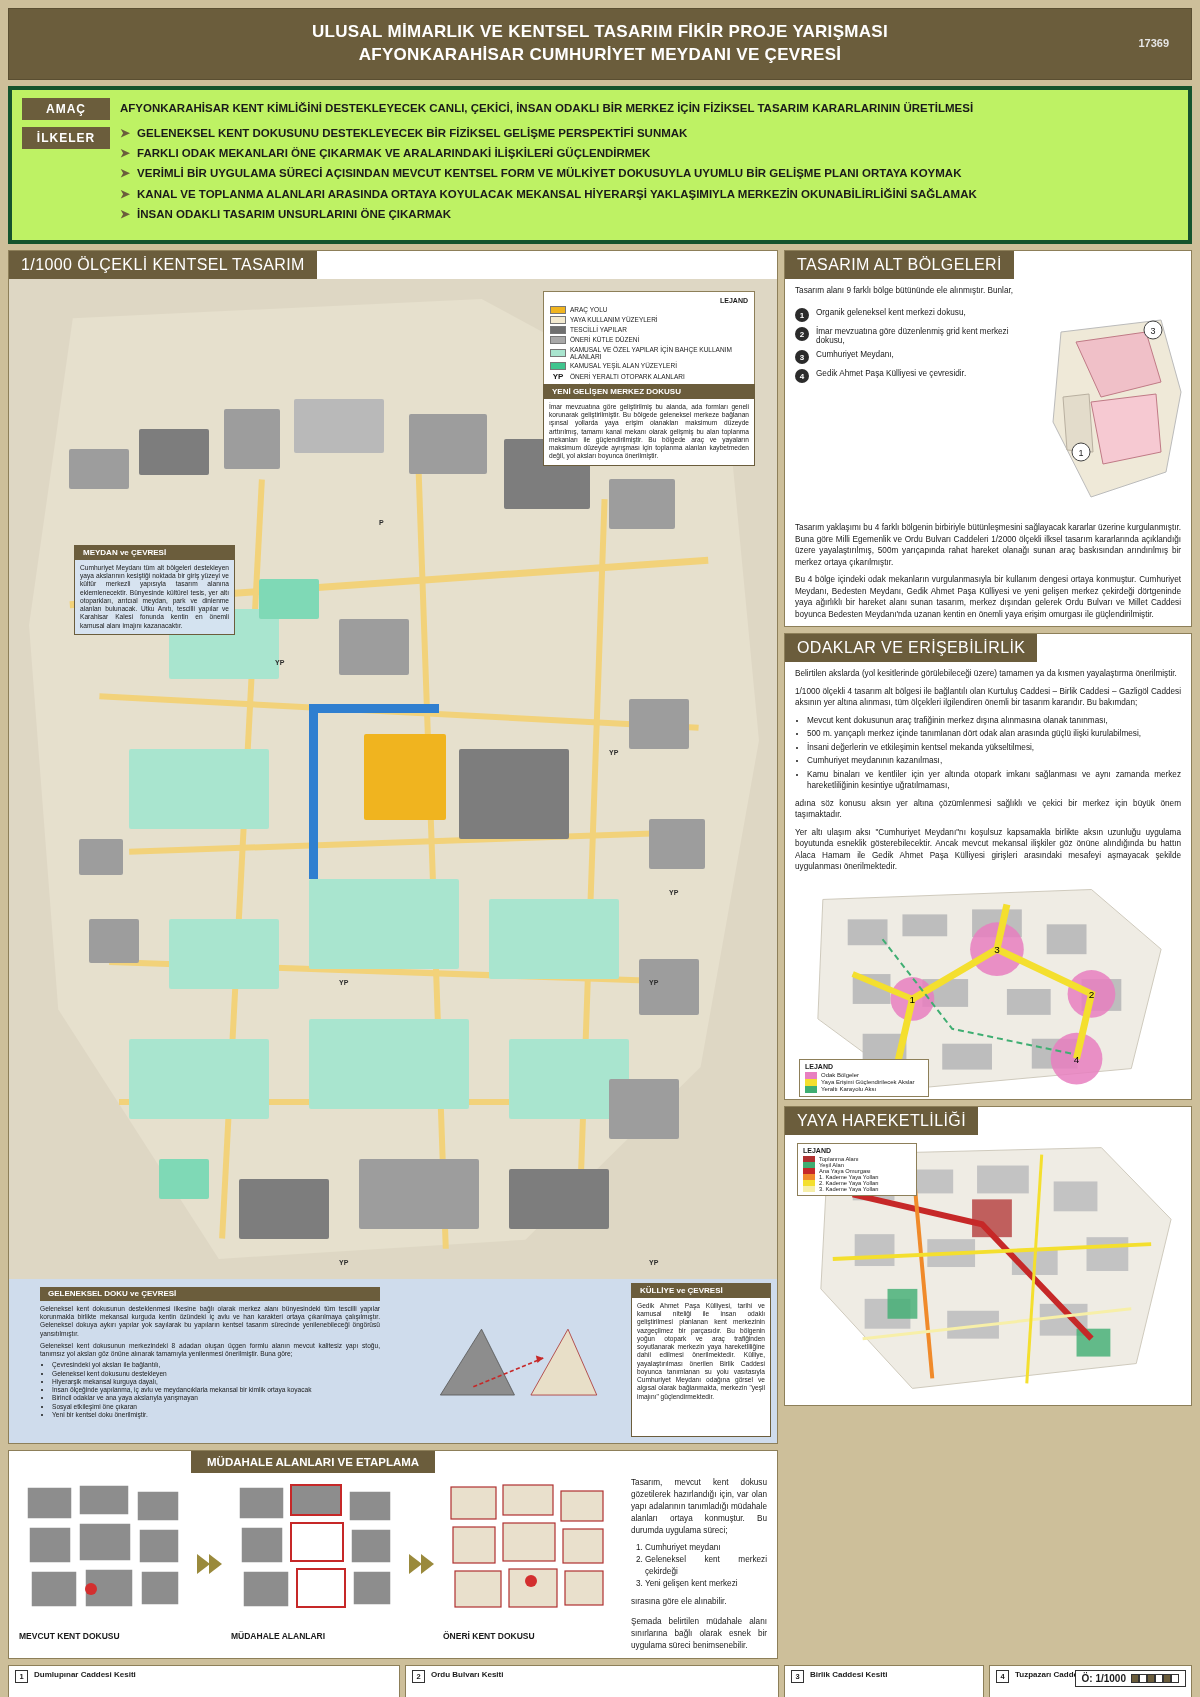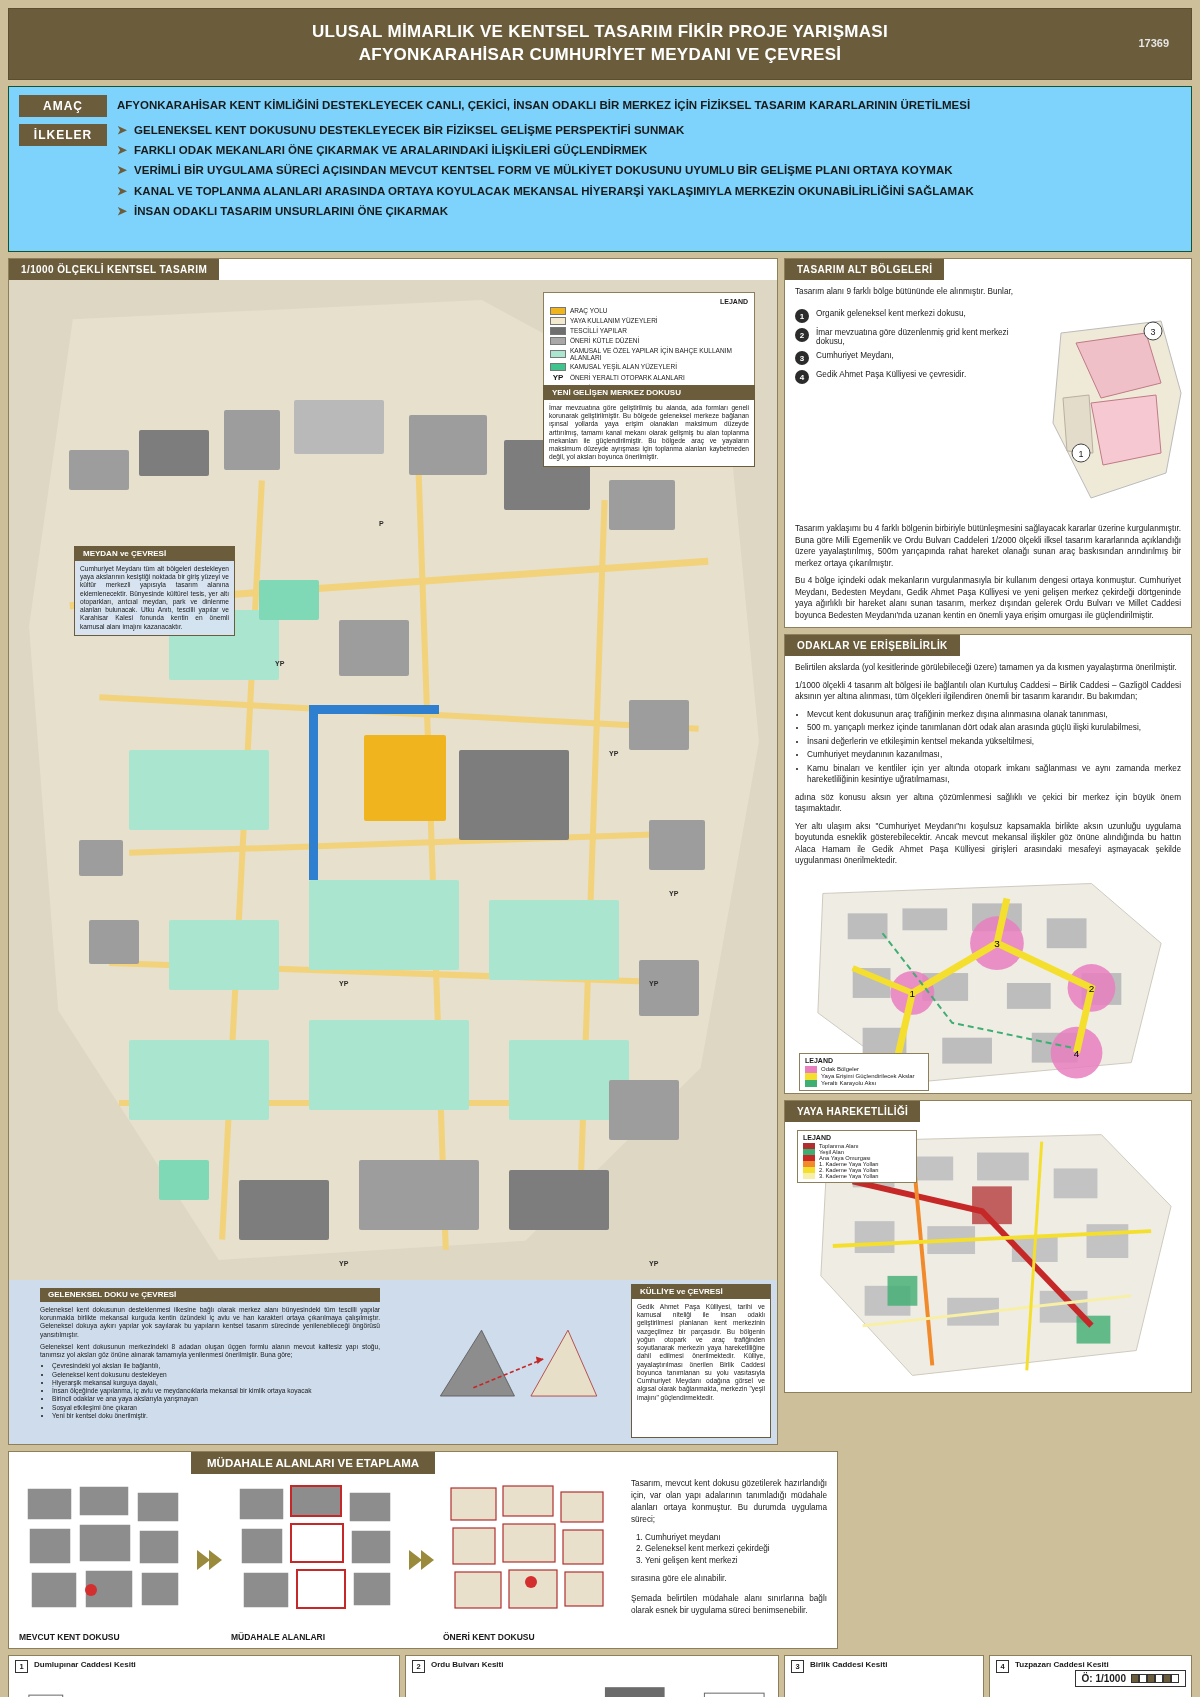--- a/index.html
+++ b/index.html
@@ -22,22 +22,22 @@
   }
   .header .title { text-align:center; line-height:1.35; }
   .header .title div { font-size:17px; font-weight:bold; letter-spacing:.3px; }
   .header .code {
     position:absolute; right:22px; top:28px;
     font-size:11px; font-weight:bold; color:#e5e5e5;
   }
 
   
   .intro {
-    margin-top:6px; background:#7dd3fc; border:1px solid #14532d;
-    padding:8px 10px 26px 10px; position:relative; min-height:150px;
+    margin-top:6px; background:#bef264; border:4px solid #14532d;
+    padding:8px 10px 12px 10px; position:relative; min-height:150px;
   }
   .tagbox {
     display:inline-block; background:#6b5d3c; color:#fff;
     font-size:12px; font-weight:bold; letter-spacing:1px;
     padding:4px 14px; width:88px; text-align:center;
   }
   .intro-row { display:flex; align-items:flex-start; gap:10px; }
   .amac-text { font-size:11.5px; font-weight:bold; padding-top:4px; }
   .ilkeler-wrap { display:flex; gap:10px; margin-top:7px; }
   .ilke-list { flex:1; }
@@ -47,21 +47,21 @@
   }
   .arrow { color:#6b5d3c; font-size:12px; line-height:1.1; }
 
   
   .main { display:flex; gap:6px; margin-top:6px; }
   .left-col { width:770px; }
   .right-col { width:408px; }
 
   .panel { background:#fff; border:1px solid #8d7f59; position:relative; }
   .panel-title {
-    background:#6b5d3c; color:#fff; font-size:10px; font-weight:bold;
+    background:#6b5d3c; color:#fff; font-size:16px; font-weight:normal;
     padding:5px 12px; display:inline-block; letter-spacing:.4px;
   }
 
   
   .mapwrap { position:relative; height:1000px; background:#ded7c4; overflow:hidden; }
   .mapwrap .base {
     position:absolute; left:20px; top:20px; width:730px; height:960px;
     background:#e6e0cd;
     clip-path: polygon(6% 2%, 62% 0%, 96% 14%, 100% 46%, 92% 80%, 68% 98%, 26% 100%, 4% 74%, 0% 34%);
   }
@@ -103,21 +103,21 @@
   .rp li { margin-bottom:2px; }
   .numlist { margin:6px 10px; }
   .numrow { display:flex; gap:7px; align-items:flex-start; margin-bottom:5px; font-size:8.2px; }
   .numcircle {
     width:14px; height:14px; border-radius:50%; background:#2b2b2b; color:#fff;
     font-size:8px; display:flex; align-items:center; justify-content:center; flex:none; font-weight:bold;
   }
 
   
   .bottom { display:flex; gap:6px; margin-top:6px; }
-  .mud { width:830px; background:#fff; border:1px solid #8d7f59; position:relative; }
+  .mud { width:770px; background:#fff; border:1px solid #8d7f59; position:relative; }
   .mud-title {
     background:#6b5d3c; color:#fff; font-size:11.5px; font-weight:bold;
     padding:5px 16px; display:inline-block; position:absolute; left:182px; top:0;
   }
   .mud-body { display:flex; padding:26px 10px 6px 10px; gap:8px; }
   .mud-fig { width:170px; height:150px; position:relative; }
   .mud-cap { font-size:8.5px; font-weight:bold; text-align:left; margin-top:4px; }
   .mud-text { flex:1; font-size:8.2px; line-height:1.45; text-align:justify; padding-left:10px;}
   .mud-text ol { margin:6px 0 6px 14px; padding:0; }
 
@@ -160,21 +160,21 @@
         <div class="ilke">
             <span class="arrow">➤</span>
             <span>GELENEKSEL KENT DOKUSUNU DESTEKLEYECEK BİR FİZİKSEL GELİŞME PERSPEKTİFİ SUNMAK</span>
           </div>
         <div class="ilke">
             <span class="arrow">➤</span>
             <span>FARKLI ODAK MEKANLARI ÖNE ÇIKARMAK VE ARALARINDAKİ İLİŞKİLERİ GÜÇLENDİRMEK</span>
           </div>
         <div class="ilke">
             <span class="arrow">➤</span>
-            <span>VERİMLİ BİR UYGULAMA SÜRECİ AÇISINDAN MEVCUT KENTSEL FORM VE MÜLKİYET DOKUSUNU UYUMLU BİR GELİŞME PLANI ORTAYA KOYMAK</span>
+            <span>VERİMLİ BİR UYGULAMA SÜRECİ AÇISINDAN MEVCUT KENTSEL FORM VE MÜLKİYET DOKUSUYLA UYUMLU BİR GELİŞME PLANI ORTAYA KOYMAK</span>
           </div>
         <div class="ilke">
             <span class="arrow">➤</span>
             <span>KANAL VE TOPLANMA ALANLARI ARASINDA ORTAYA KOYULACAK MEKANSAL HİYERARŞİ YAKLAŞIMIYLA MERKEZİN OKUNABİLİRLİĞİNİ SAĞLAMAK</span>
           </div>
         <div class="ilke">
             <span class="arrow">➤</span>
             <span>İNSAN ODAKLI TASARIM UNSURLARINI ÖNE ÇIKARMAK</span>
           </div>
       </div>

